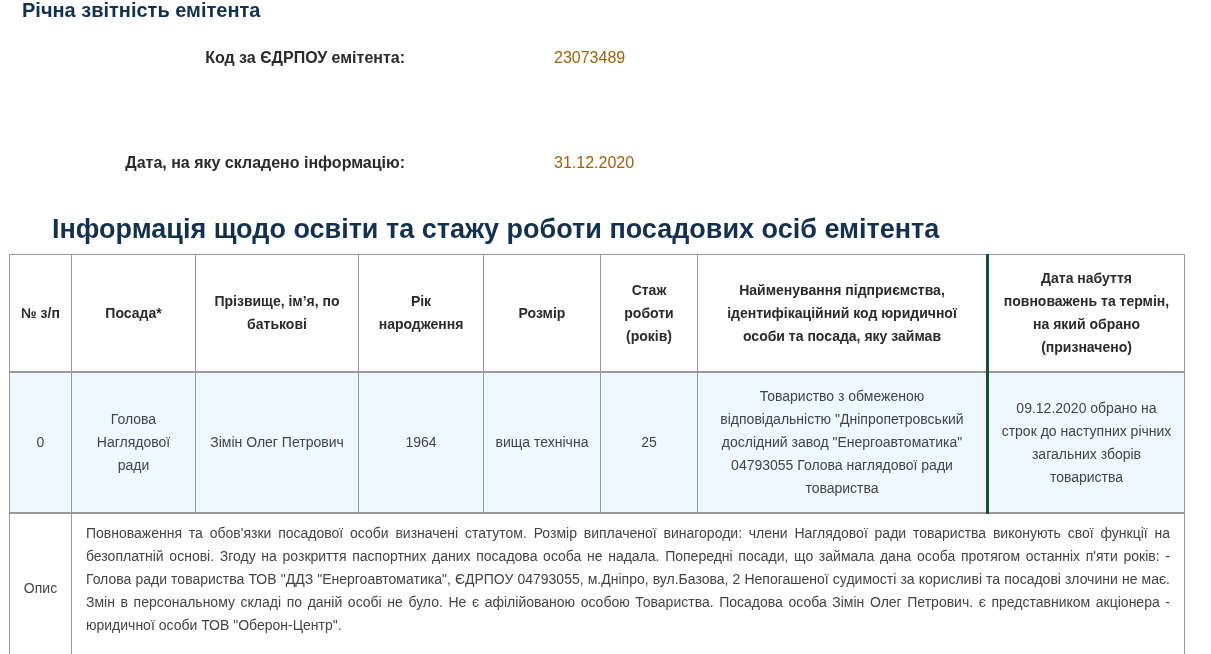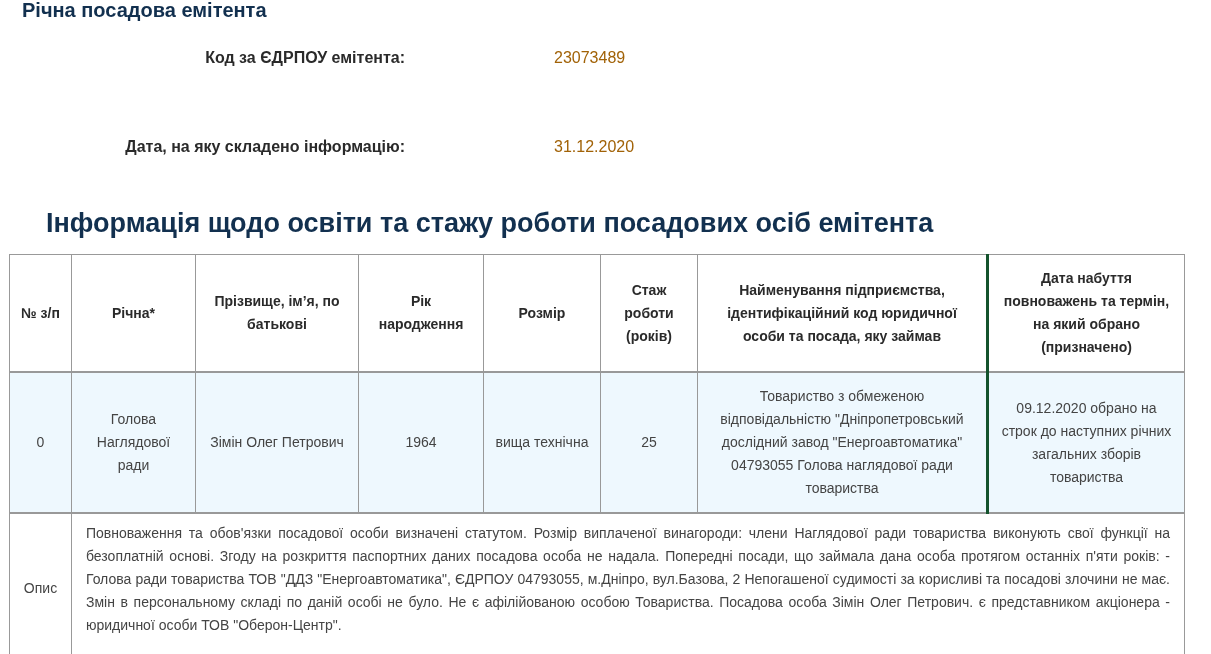--- a/index.html
+++ b/index.html
@@ -3,66 +3,66 @@
   <meta charset="utf-8">
   <style>
     html, body { margin: 0; padding: 0; background: #ffffff; }
     body { width: 1211px; height: 654px; overflow: hidden; position: relative;
            font-family: "Liberation Sans", sans-serif; color: #333; }
     .report-title { position: absolute; left: 22px; top: -1px; margin: 0;
                     font-size: 20px; font-weight: bold; color: #12304f; }
     .info-row { position: absolute; left: 0; width: 1211px; height: 20px; font-size: 16px; }
     .info-label { position: absolute; right: 806px; font-weight: bold; color: #2a2a2a; text-align: right; white-space: nowrap; }
     .info-value { position: absolute; left: 554px; color: #a16207; white-space: nowrap; }
-    .section-title { position: absolute; left: 40px; top: 202px; margin: 6px;
+    .section-title { position: absolute; left: 40px; top: 202px; margin: 12px;
                      font-size: 27px; font-weight: bold; color: #12304f; white-space: nowrap; }
     table.officers { position: absolute; left: 9px; top: 254px; width: 1175px;
                      border-collapse: collapse; table-layout: fixed; font-size: 14px; }
     table.officers th, table.officers td { border: 1px solid #999; text-align: center; vertical-align: middle;
                      line-height: 23px; padding: 0 8px; }
     table.officers th { font-weight: bold; color: #2a2a2a; height: 116px; background: #fff; }
     table.officers tr.data-row td { background: #eef8fe; color: #444; height: 139px; }
     table.officers tr.data-row td, table.officers tr.header-row th { border-bottom: 2px solid #999; }
     table.officers tr.desc-row td { height: 140px; color: #444; background: #fff; }
     table.officers td.desc-text { text-align: justify; vertical-align: top; padding: 8px 14px 0 14px; }
     table.officers td.last-col, table.officers th.last-col { border-left: 3px solid #14532d; }
   </style>
 </head>
 <body>
 
-<h1 class="report-title">Річна посадова емітента</h1>
+<h1 class="report-title">Річна звітність емітента</h1>
 
 <div class="info-row" style="top:49px">
   <span class="info-label">Код за ЄДРПОУ емітента:</span>
   <span class="info-value">23073489</span>
 </div>
 <div class="info-row" style="top:97px">
 </div>
-<div class="info-row" style="top:138px">
+<div class="info-row" style="top:154px">
   <span class="info-label">Дата, на яку складено інформацію:</span>
   <span class="info-value">31.12.2020</span>
 </div>
 
 <h2 class="section-title">Інформація щодо освіти та стажу роботи посадових осіб емітента</h2>
 
 <table class="officers">
   <colgroup>
     <col style="width:62px">
     <col style="width:124px">
     <col style="width:163px">
     <col style="width:125px">
     <col style="width:117px">
     <col style="width:97px">
     <col style="width:290px">
     <col style="width:197px">
   </colgroup>
   <tbody>
       <tr class="header-row">
     <th>№ з/п</th>
-    <th>Річна*</th>
+    <th>Посада*</th>
     <th>Прізвище, ім’я, по батькові</th>
     <th>Рік народження</th>
     <th>Розмір</th>
     <th>Стаж роботи (років)</th>
     <th>Найменування підприємства, ідентифікаційний код юридичної особи та посада, яку займав</th>
     <th class="last-col">Дата набуття повноважень та термін, на який обрано (призначено)</th>
   </tr>
   <tr class="data-row">
     <td>0</td>
     <td>Голова Наглядової ради</td>

